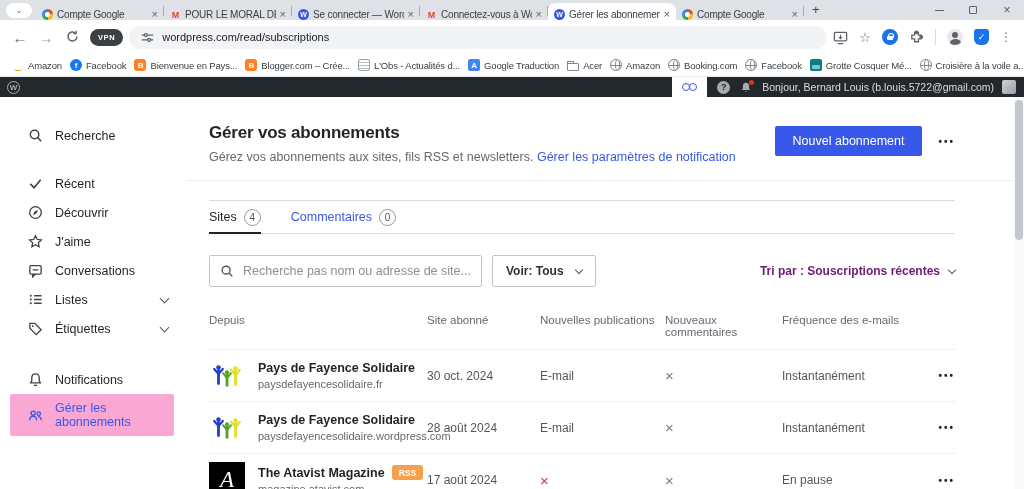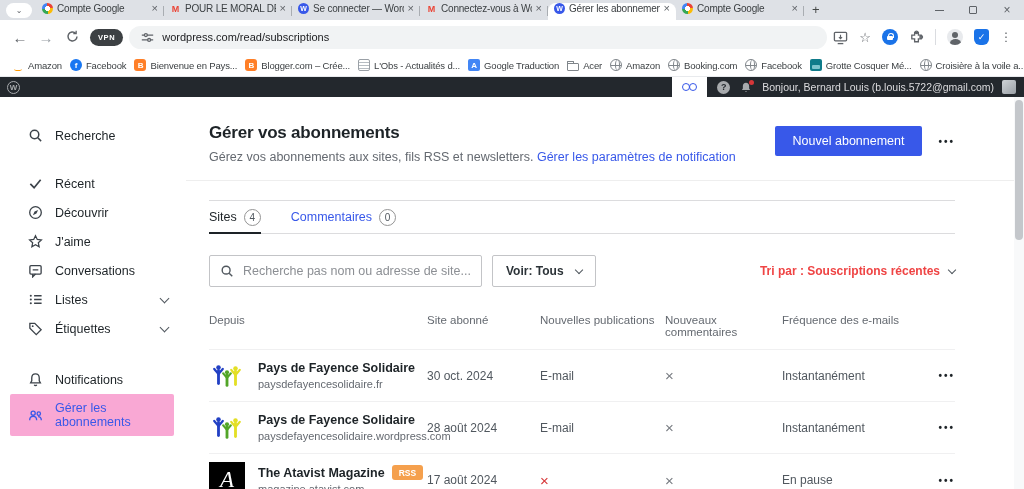--- a/index.html
+++ b/index.html
@@ -5,21 +5,21 @@
   * { margin:0; padding:0; box-sizing:border-box; }
   html,body { width:1024px; height:489px; overflow:hidden; background:#fff;
               font-family:"Liberation Sans", sans-serif; }
   .stage { position:relative; width:1024px; height:489px; background:#fff; }
 
   
   .tabbar { height:20px; background:#dee1e6; display:flex; align-items:flex-end; padding-left:4px; }
   .tab-search { width:26px; height:15px; background:#fff; border-radius:8px; margin:0 4px 2px 2px;
                 display:flex; align-items:center; justify-content:center; font-size:8px; color:#5f6368; flex:none;}
   .tabs-host { display:flex; align-items:flex-end; height:100%; min-width:0; }
-  .tab { height:17px; width:128px; display:flex; align-items:flex-start; padding:0 6px; color:#3c4043;
+  .tab { height:17px; width:128px; display:flex; align-items:flex-end; padding:0 6px; color:#3c4043;
          font-size:10px; border-radius:8px 8px 0 0; position:relative; flex:none; }
   .tab:not(.active)::after { content:""; position:absolute; right:0; top:3px; height:10px; width:1px; background:#a9adb2; }
   .tab.active { background:#fff; }
   .t-ic { width:11px; height:11px; border-radius:50%; flex:none; display:flex; align-items:center; justify-content:center; }
   .ic-google { background:radial-gradient(circle at center, #fff 0 2.5px, transparent 2.6px),
                conic-gradient(#ea4335 0 25%, #fbbc05 25% 50%, #34a853 50% 75%, #4285f4 75% 100%); }
   .ic-gmail::before { content:"M"; color:#ea4335; font-weight:700; font-size:9px; }
   .ic-wordpress { background:#3858e9; }
   .ic-wordpress::before { content:"W"; color:#fff; font-size:7px; font-weight:700; }
   .t-title { flex:1; white-space:nowrap; overflow:hidden; margin:0 4px; letter-spacing:-0.2px; }
@@ -133,21 +133,21 @@
                 display:flex; align-items:center; justify-content:center; }
 
   .filter-row { margin-top:21px; display:flex; align-items:center; gap:10px; }
   .search-box { width:273px; height:32px; border:1px solid #c3c4c7; border-radius:2px; display:flex;
                 align-items:center; padding:0 10px; gap:9px; background:#fff; }
   .search-box input { border:none; outline:none; flex:1; font-size:12.5px; font-family:inherit; color:#c2410c; min-width:0; }
   .search-box input::placeholder { color:#8c8f94; }
   .view-btn { height:32px; border:1px solid #c3c4c7; border-radius:2px; background:#fff; display:flex;
               align-items:center; padding:0 13px; gap:10px; font-size:12px; font-weight:700; color:#2c3338; font-family:inherit;}
   .view-btn .chev, .sort .chev { margin:0 0 0 2px; width:6px; height:6px; margin-top:-2px; }
-  .sort { margin-left:auto; display:flex; align-items:center; gap:7px; font-size:12px; font-weight:700; color:#ef4444; }
+  .sort { margin-left:auto; display:flex; align-items:center; gap:7px; font-size:12px; font-weight:700; color:#701a75; }
 
   .thead { margin-top:27px; display:grid; grid-template-columns:218px 113px 125px 117px 120px 1fr;
            font-size:11.5px; color:#646970; padding-bottom:11px; border-bottom:1px solid #f0f0f1; }
   .trow { display:grid; grid-template-columns:218px 113px 125px 117px 120px 1fr; align-items:center;
           height:52px; border-bottom:1px solid #f0f0f1; font-size:12px; color:#50575e; }
   .site-cell { display:flex; align-items:center; gap:13px; min-width:0; }
   .site-logo { width:36px; height:36px; flex:none; display:flex; align-items:center; justify-content:center; }
   .logo-atavist { background:#000; color:#fff; font-family:"Liberation Serif", serif; font-style:italic; font-size:23px; }
   .site-name { font-size:12.5px; font-weight:700; color:#1d2327; display:flex; align-items:center; gap:7px; white-space:nowrap; }
   .site-url { font-size:11px; color:#646970; margin-top:3px; white-space:nowrap; overflow:hidden; }

